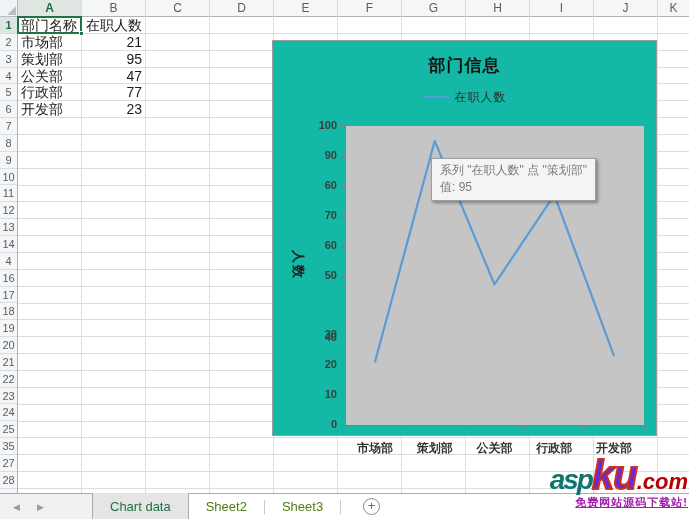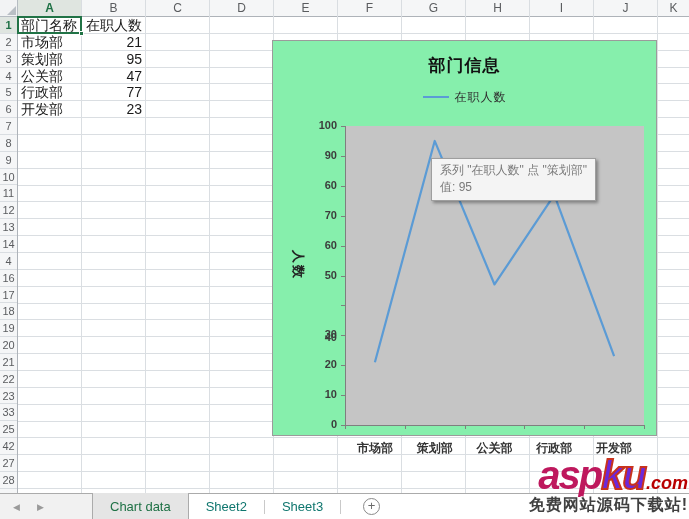--- a/index.html
+++ b/index.html
@@ -35,21 +35,21 @@
   .colA { left:0; width:64px; padding-left:3px; }
   .colB { left:64px; width:64px; text-align:right; padding-right:4px; }
 
   #selection { position:absolute; left:-1px; top:-1px; width:65px; height:18px;
                border:2px solid #217346; background:transparent; }
   #selection .handle { position:absolute; right:-4px; bottom:-4px; width:5px; height:5px;
                        background:#217346; border:1px solid #fff; }
 
   
   #chart { position:absolute; left:272px; top:40px; width:385px; height:396px;
-           background:#86efac; border:1px solid #9b9b9b; }
+           background:#14b8a6; border:1px solid #9b9b9b; }
   #plot { position:absolute; left:72px; top:85px; width:299px; height:299px; background:#c5c5c5; }
   #chart-svg { position:absolute; left:0; top:0; width:385px; height:451px; pointer-events:none; }
   #chart-title { position:absolute; left:0; top:13px; width:100%; text-align:center;
                  font-size:17px; font-weight:bold; color:#111; letter-spacing:1px; }
   #legend { position:absolute; left:0; top:47px; width:100%; height:18px;
             display:flex; justify-content:center; align-items:center; gap:6px; }
   #legend .swatch { display:inline-block; width:26px; height:2px; background:#5b9bd5; }
   #legend .ltext { font-size:12px; color:#2e2e2e; letter-spacing:1px; }
   .ylab { position:absolute; width:30px; text-align:right; font-size:11px; font-weight:600; color:#3c3c3c; }
   .xlab { position:absolute; top:399px; text-align:center; font-size:12px; font-weight:bold; color:#333; }
@@ -61,35 +61,35 @@
   #tooltip { position:absolute; left:158px; top:117px; padding:3px 8px 4px 8px; white-space:nowrap;
              background:#f4f4f4; border:1px solid #9e9e9e; box-shadow:2px 2px 3px rgba(0,0,0,0.35);
              font-size:12px; line-height:17px; color:#7a7a7a; }
 
   
   #tabbar { position:absolute; left:0; top:493px; width:689px; height:26px; background:#fff;
             border-top:1px solid #ababab; display:flex; align-items:stretch; }
   #tab-nav { width:93px; background:#f1f1f1; border-right:1px solid #ababab;
              display:flex; align-items:center; gap:17px; padding-left:13px; flex:0 0 auto; }
   #tab-nav span { color:#9a9a9a; font-size:9px; cursor:default; }
-  .tab { padding:0 17px; display:flex; align-items:center; font-size:13px; color:#0f766e; flex:0 0 auto; }
+  .tab { padding:0 17px; display:flex; align-items:center; font-size:13px; color:#4d7c0f; flex:0 0 auto; }
   .tab.active { background:#e5e5e5; color:#1e7145; border-right:1px solid #ababab; margin-top:-1px; }
   .tab-sep { width:1px; height:14px; background:#c9c9c9; align-self:center; flex:0 0 auto; }
   #add-sheet { width:17px; height:17px; border:1px solid #8a8a8a; border-radius:50%;
                align-self:center; margin-left:22px; text-align:center; line-height:14px;
                font-size:13px; color:#6a6a6a; flex:0 0 auto; }
 
   
   #watermark { position:absolute; right:1px; top:455px; text-align:right; pointer-events:none; z-index:9; }
   #wm-brand { font-style:italic; font-weight:bold; line-height:40px; white-space:nowrap; }
-  .wm-asp { font-size:40px; color:#be185d; letter-spacing:-2px; }
+  .wm-asp { font-size:28px; color:#0f766e; letter-spacing:-2px; }
   .wm-ku  { font-size:40px; color:#6d28d9; -webkit-text-stroke:2px #c8321e; letter-spacing:-1px; }
-  .wm-com { font-size:18px; color:#b80000;margin-top:21px; }
-  #wm-tag { margin-top:-9px; font-size:16px; font-weight:bold; color:#404040;
-            text-shadow:0 0 2px #fff, 1px 1px 0 #fff, -1px -1px 0 #fff; letter-spacing:1px; }
+  .wm-com { font-size:22px; color:#b80000;margin-top:21px; }
+  #wm-tag { margin-top:-9px; font-size:11px; font-weight:bold; color:#a21caf;
+            text-shadow:0 0 2px #fff, 1px 1px 0 #fff, -1px -1px 0 #fff; letter-spacing:1px;text-decoration:underline; }
 </style>
 </head>
 <body>
 
 <div id="app">
 
   <div id="corner">
       <div class="tri"></div>
     </div>
 
@@ -124,23 +124,23 @@
       <div class="rh">14</div>
       <div class="rh">4</div>
       <div class="rh">16</div>
       <div class="rh">17</div>
       <div class="rh">18</div>
       <div class="rh">19</div>
       <div class="rh">20</div>
       <div class="rh">21</div>
       <div class="rh">22</div>
       <div class="rh">23</div>
-      <div class="rh">33</div>
+      <div class="rh">24</div>
       <div class="rh">25</div>
-      <div class="rh">42</div>
+      <div class="rh">35</div>
       <div class="rh">27</div>
       <div class="rh">28</div>
     </div>
 
   <div id="grid">
     <div class="cell colA" style="top:0">部门名称</div>
     <div class="cell colB" style="top:0">在职人数</div>
     <div class="cell colA" style="top:16.857px">市场部</div>
     <div class="cell colB" style="top:16.857px">21</div>
     <div class="cell colA" style="top:33.714px">策划部</div>

